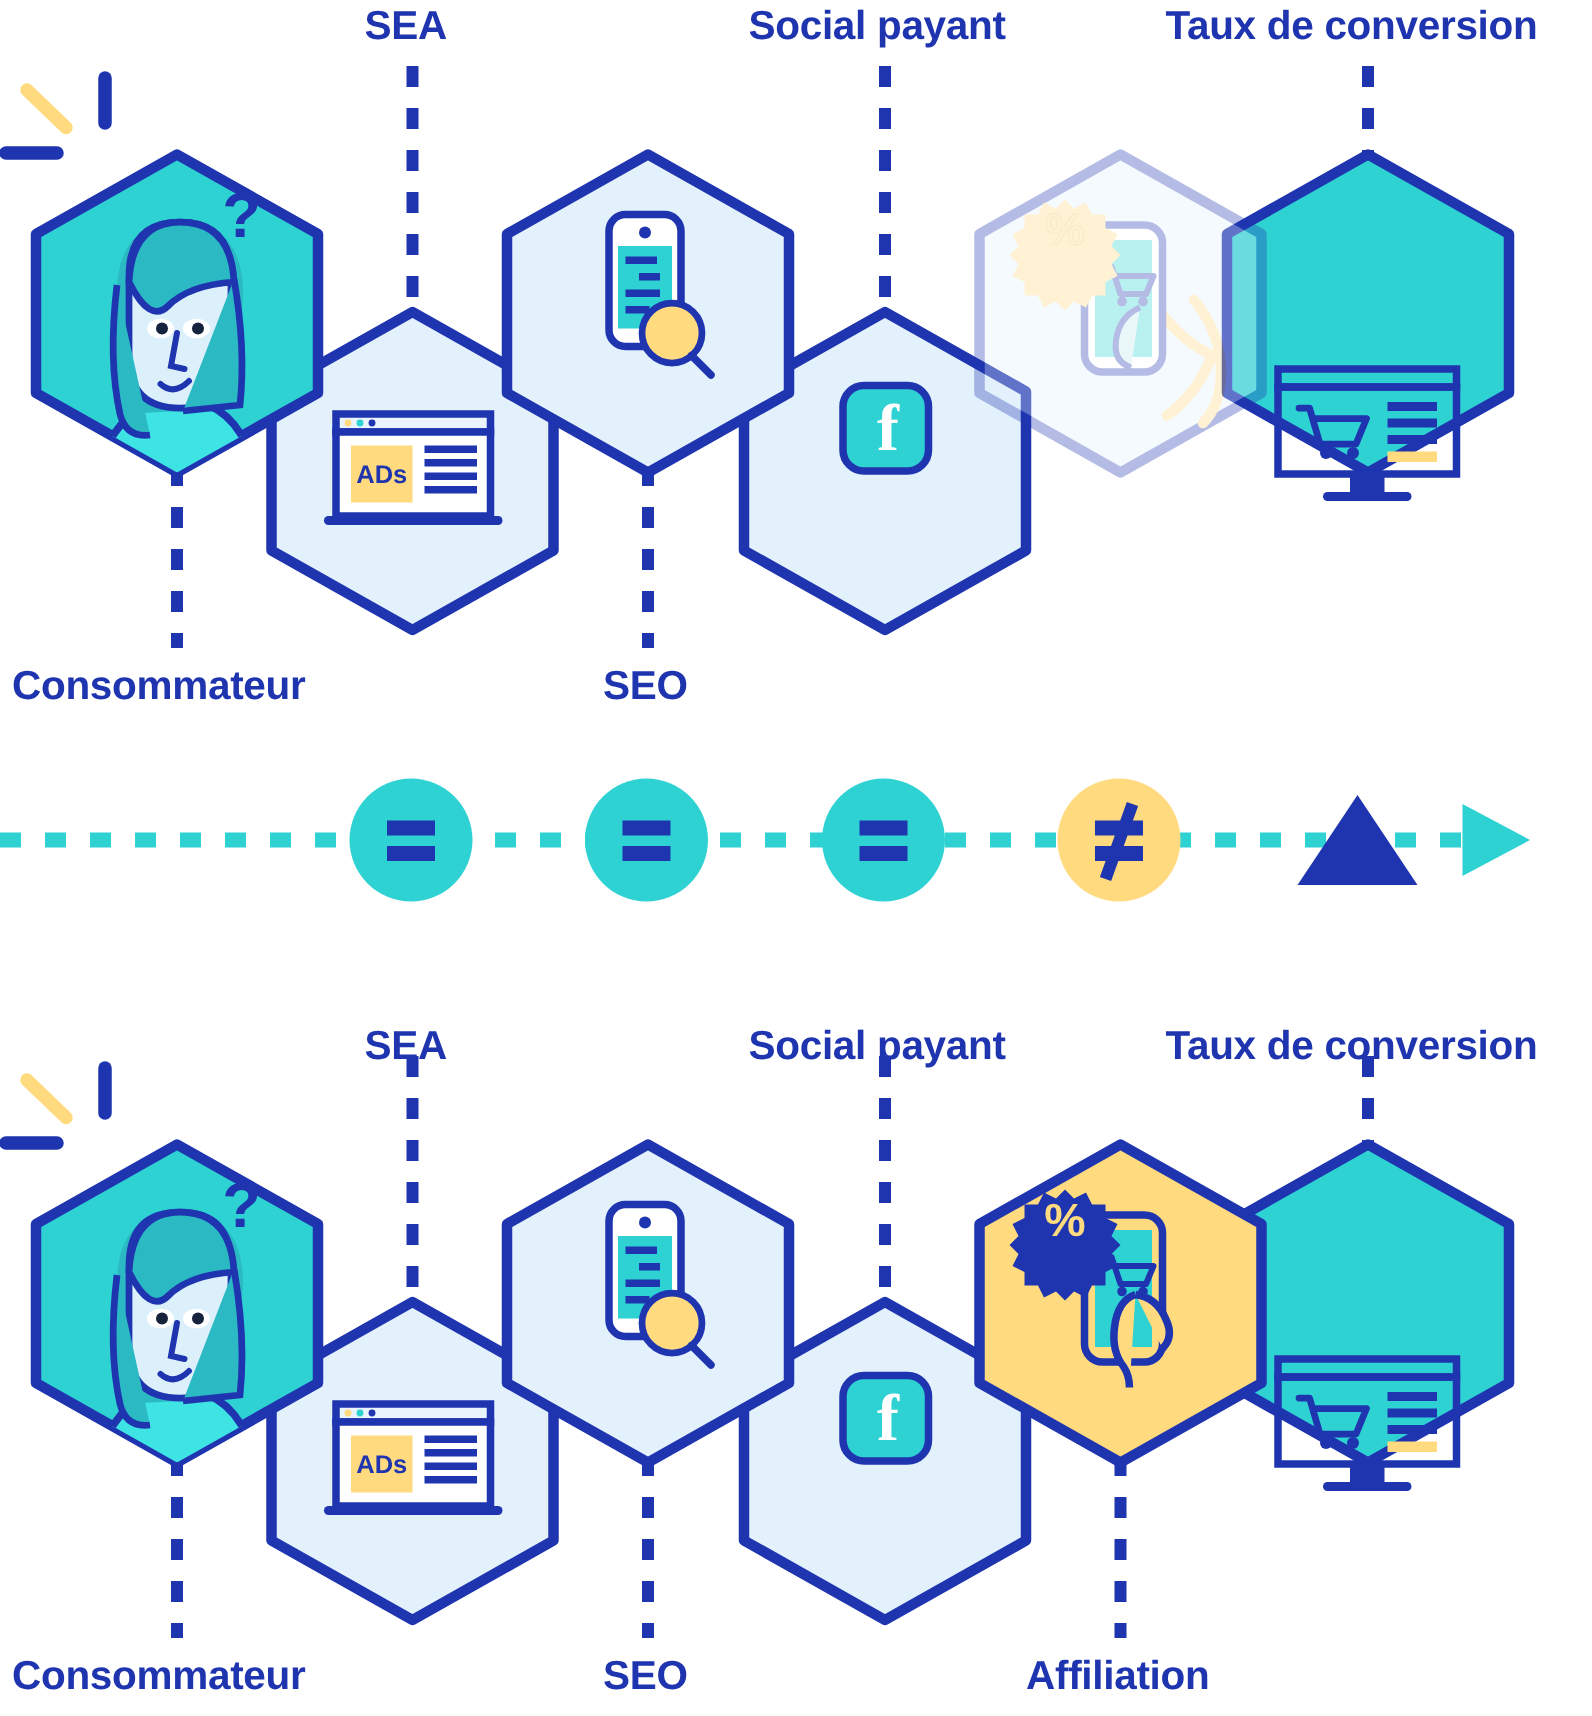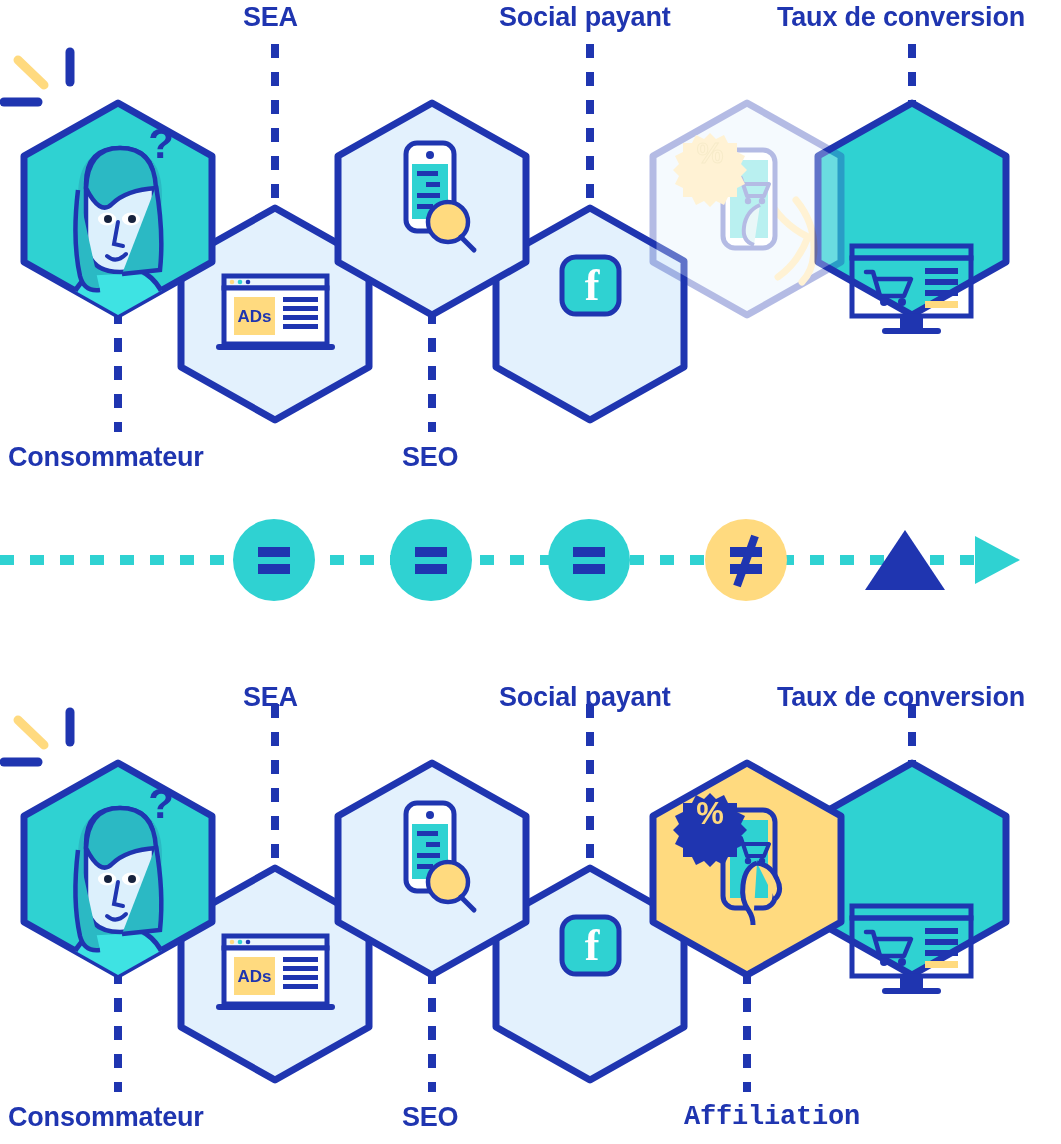--- a/index.html
+++ b/index.html
@@ -333,15 +333,15 @@
       <line x1="70" y1="52" x2="70" y2="82" stroke="#1f35b0" stroke-width="9" stroke-linecap="round"></line>
       <line x1="4" y1="102" x2="38" y2="102" stroke="#1f35b0" stroke-width="9" stroke-linecap="round"></line>
     </g>
   </svg>
 
   <div class="label" style="left:243px; top:684px;">SEA</div>
   <div class="label" style="left:499px; top:684px;">Social payant</div>
   <div class="label" style="left:777px; top:684px;">Taux de conversion</div>
   <div class="label" style="left:8px; top:1104px;">Consommateur</div>
   <div class="label" style="left:402px; top:1104px;">SEO</div>
-  <div class="label" style="left:684px; top:1104px;font-family:Liberation Mono, monospace;">Affiliation</div>
+  <div class="label" style="left:684px; top:1104px;">Affiliation</div>
 
 </div>
 
 </body></html>

